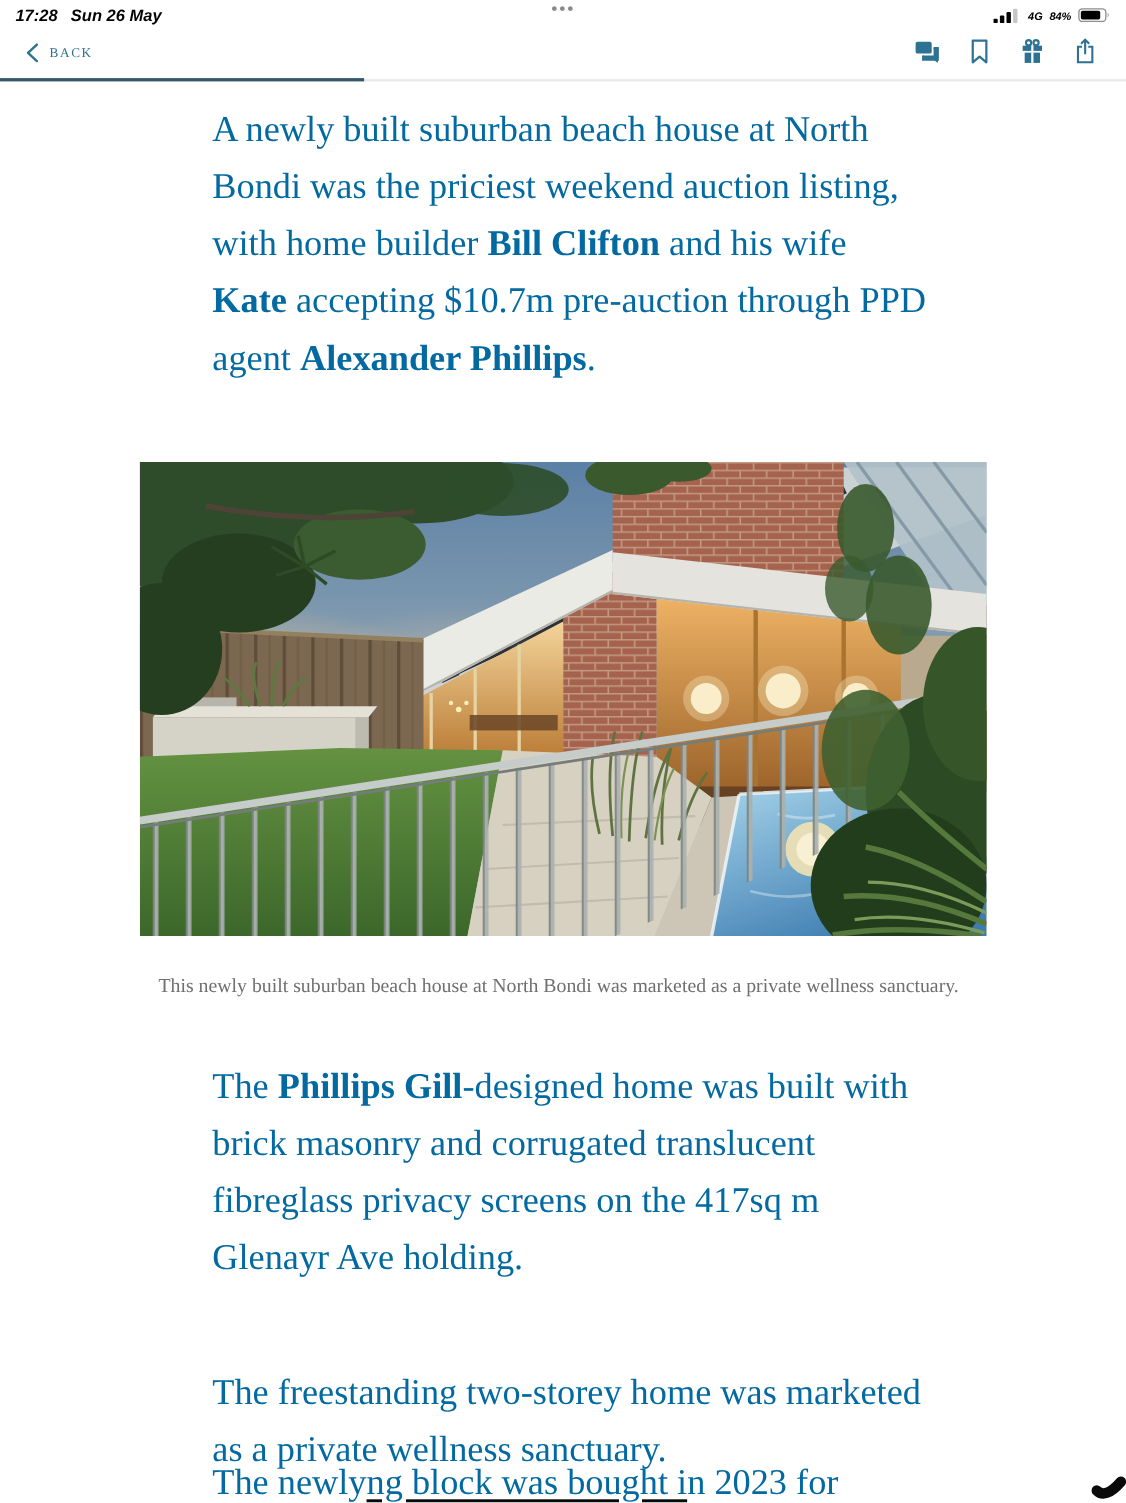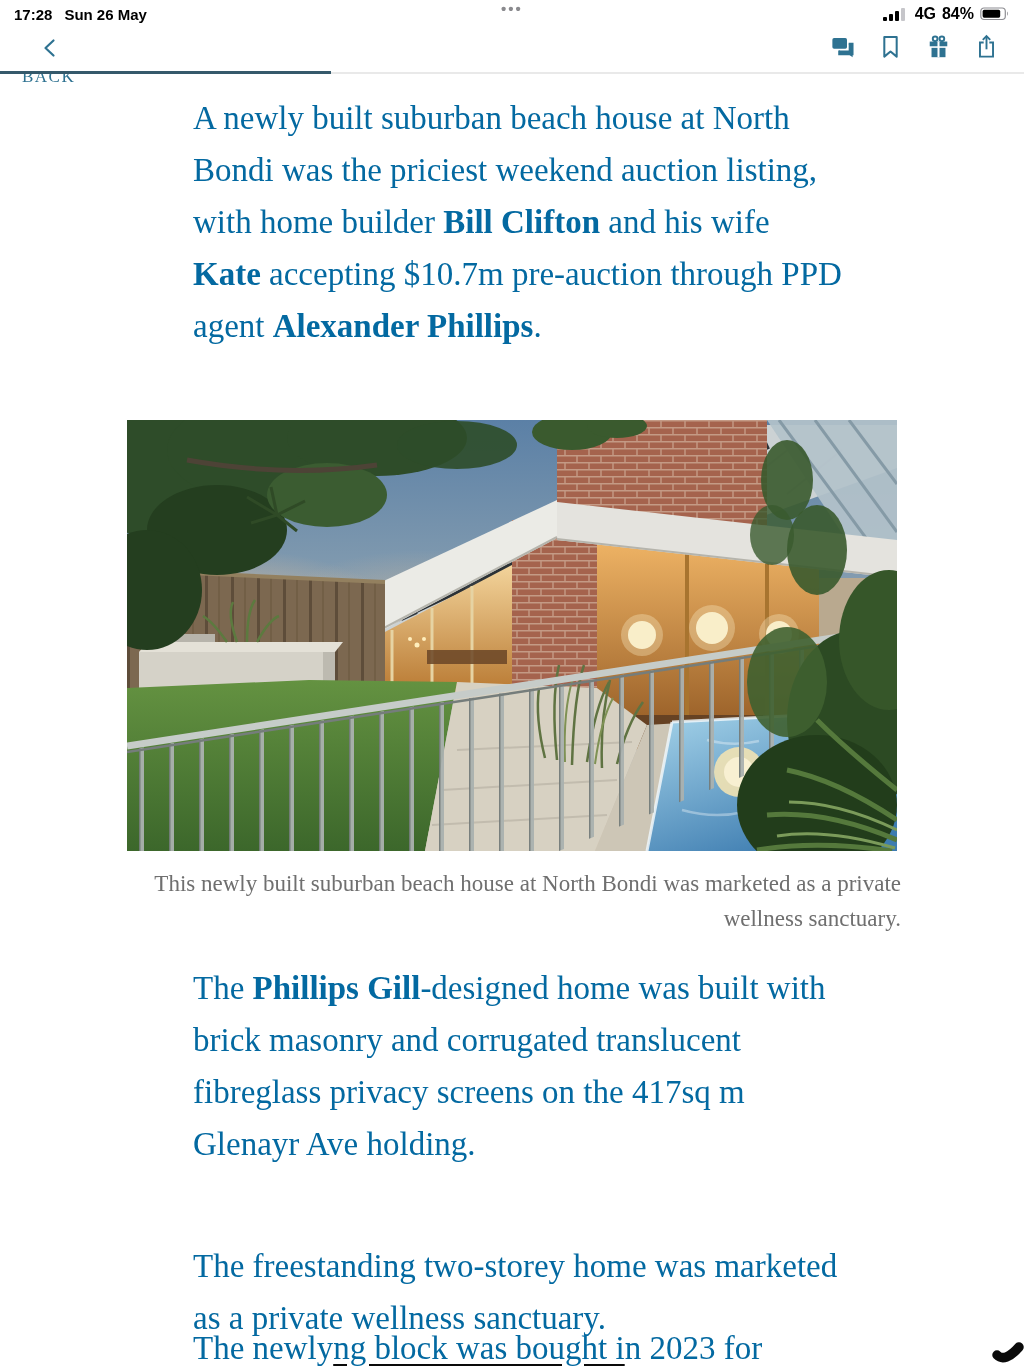--- a/index.html
+++ b/index.html
@@ -2,52 +2,52 @@
 <html style="--accent: #2E7291; --active-tab: #35596B;"><head>
 <meta charset="utf-8">
 <style>
   html,body{margin:0;padding:0;background:#fff;}
   .screen{position:relative;width:1024px;height:1366px;background:#fff;overflow:hidden;
           font-family:"Liberation Sans",sans-serif;}
 
   
   .statusbar{position:absolute;top:0;left:0;width:100%;height:26px;
              display:flex;align-items:center;justify-content:space-between;
-             padding:2px 14px 0;box-sizing:border-box;color:#000;}
+             padding:2px 14px 0;box-sizing:border-box;color:#000;font-style:italic;}
   .sb-left{display:flex;gap:12px;font-size:15px;font-weight:700;}
   .sb-center{position:absolute;left:50%;top:0;transform:translateX(-50%);
              color:#8a8a8e;font-size:15px;font-weight:700;letter-spacing:2px;}
-  .sb-right{display:flex;align-items:center;gap:6px;font-size:16px;font-weight:700;}
+  .sb-right{display:flex;align-items:flex-end;gap:6px;font-size:10px;font-weight:700;}
   .sb-right svg{display:block;}
 
   
   .navbar{position:absolute;top:26px;left:0;width:100%;height:47px;}
   .back-btn{position:absolute;left:18px;top:8px;display:flex;align-items:center;gap:9px;
             background:none;border:none;padding:4px;cursor:pointer;
-            font-family:"Liberation Serif",serif;font-size:17px;letter-spacing:1.5px;
-            color:var(--accent);flex-direction:column;}
+            font-family:"Liberation Serif",serif;font-size:12px;letter-spacing:1.5px;
+            color:var(--accent);}
   .nav-icons{position:absolute;right:24px;top:7px;display:flex;gap:21px;align-items:center;}
   .icon-btn{background:none;border:none;padding:0;cursor:pointer;width:27px;height:27px;}
   .icon-btn svg{display:block;width:27px;height:27px;}
   .tab-track{position:absolute;top:46px;left:0;width:100%;height:2px;background:#e9e9e9;}
   .tab-active{position:absolute;top:45px;left:0;width:331px;height:3px;background:var(--active-tab);}
 
   
   .body-p{position:absolute;left:193px;width:650px;margin:0;
           font-family:"Liberation Serif",serif;font-size:33px;line-height:52px;
           color:#0369a1;}
   .body-p strong{font-weight:700;}
   .p1{top:92px;}  .p2{top:962px;}  .p3{top:1240px;}  .p4{top:1322px;}
   .inline-link{text-decoration:underline;text-decoration-thickness:5px;
                text-underline-offset:5px;text-decoration-color:#0a0a0a;cursor:pointer;text-align:center;}
   figure.photo{position:absolute;left:127px;top:420px;width:770px;height:431px;margin:0;
                overflow:hidden;cursor:pointer;}
-  .caption{position:absolute;left:127px;top:862px;width:770px;margin:4px;
-           font-family:"Liberation Serif",serif;font-size:23px;line-height:35px;
-           color:#6f6f6f;text-align:right;}
+  .caption{position:absolute;left:127px;top:862px;width:770px;margin:17px;
+           font-family:"Liberation Serif",serif;font-size:18px;line-height:35px;
+           color:#6f6f6f;}
   .corner-mark{position:absolute;left:992px;top:1332px;width:32px;height:32px;}
 </style>
 </head>
 <body>
 
 <div class="screen">
 
   <header class="statusbar">
     <div class="sb-left">
       <span>17:28</span>

